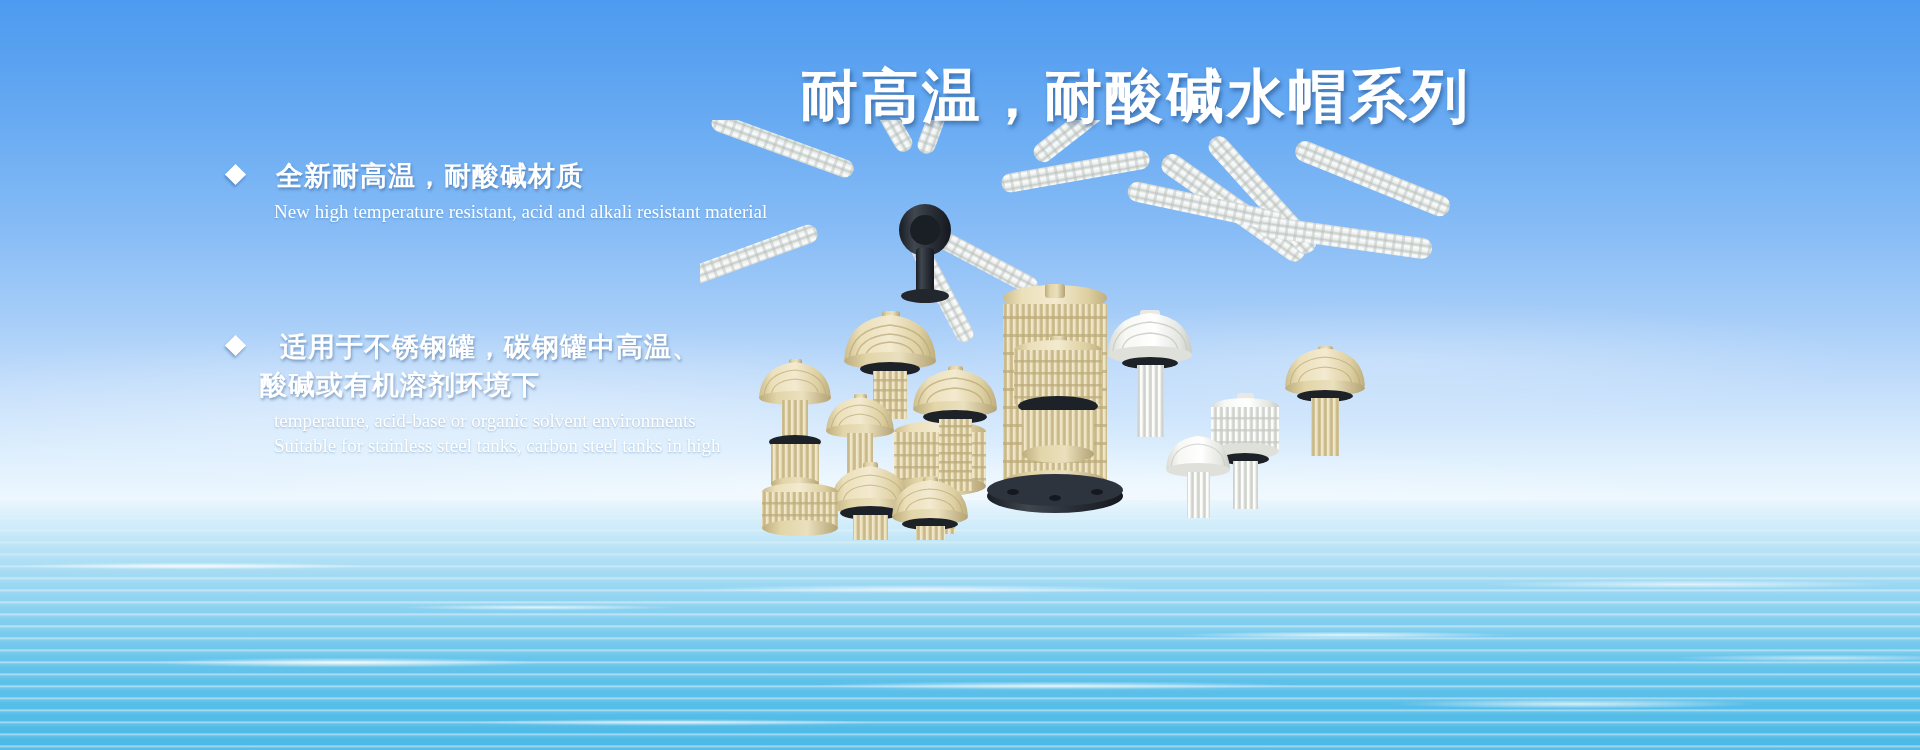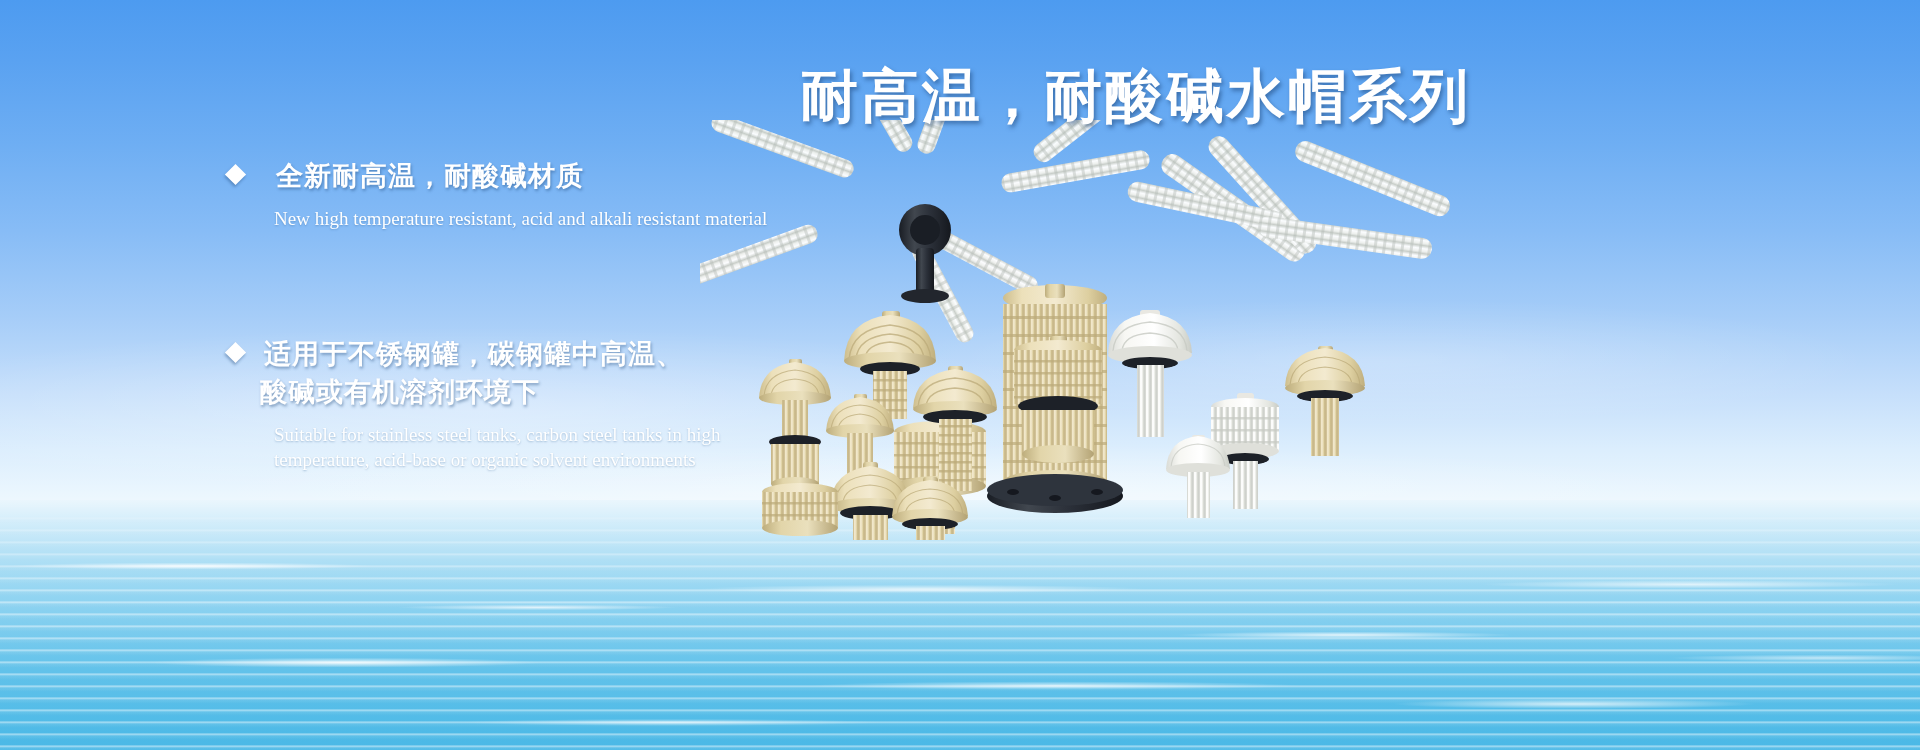--- a/index.html
+++ b/index.html
@@ -98,35 +98,35 @@
 
   .diamond {
     position: absolute; left: 0; top: 10px;
     width: 15px; height: 15px;
     background: #ffffff;
     transform: rotate(45deg);
     box-shadow: 1px 2px 3px rgba(30,70,120,.4);
   }
 
   .cn-line {
-    margin-left: 36px;
+    margin-left: 52px;
     font-size: 27px;
     font-weight: 700;
     color: #ffffff;
     line-height: 38px;
     letter-spacing: 1px;
     white-space: nowrap;
     text-shadow: 1px 2px 3px rgba(30,70,120,.45);
     font-family: "DejaVu Sans", "Liberation Sans", sans-serif;
   }
   .bullet.b1 .cn-line { margin-left: 48px; }
 
   .en-block {
     margin-left: 46px;
-    margin-top: 11px;
+    margin-top: 4px;
   }
   .en-line {
     font-size: 19px;
     color: #ffffff;
     line-height: 25px;
     white-space: nowrap;
     font-family: "Liberation Serif", "DejaVu Serif", serif;
     text-shadow: 0 1px 2px rgba(40,90,140,.35);
   }
 
@@ -476,20 +476,20 @@
       <div class="en-block">
         <div class="en-line">New high temperature resistant, acid and alkali resistant material</div>
       </div>
     </div>
 
     <div class="bullet b2">
       <span class="diamond"></span>
       <div class="cn-line">适用于不锈钢罐，碳钢罐中高温、</div>
       <div class="cn-line" style="margin-left:32px;">酸碱或有机溶剂环境下</div>
       <div class="en-block">
+        <div class="en-line">temperature, acid-base or organic solvent environments</div>
         <div class="en-line">Suitable for stainless steel tanks, carbon steel tanks in high</div>
-        <div class="en-line">temperature, acid-base or organic solvent environments</div>
       </div>
     </div>
 
   </div>
 
 </div>
 
 </body></html>

